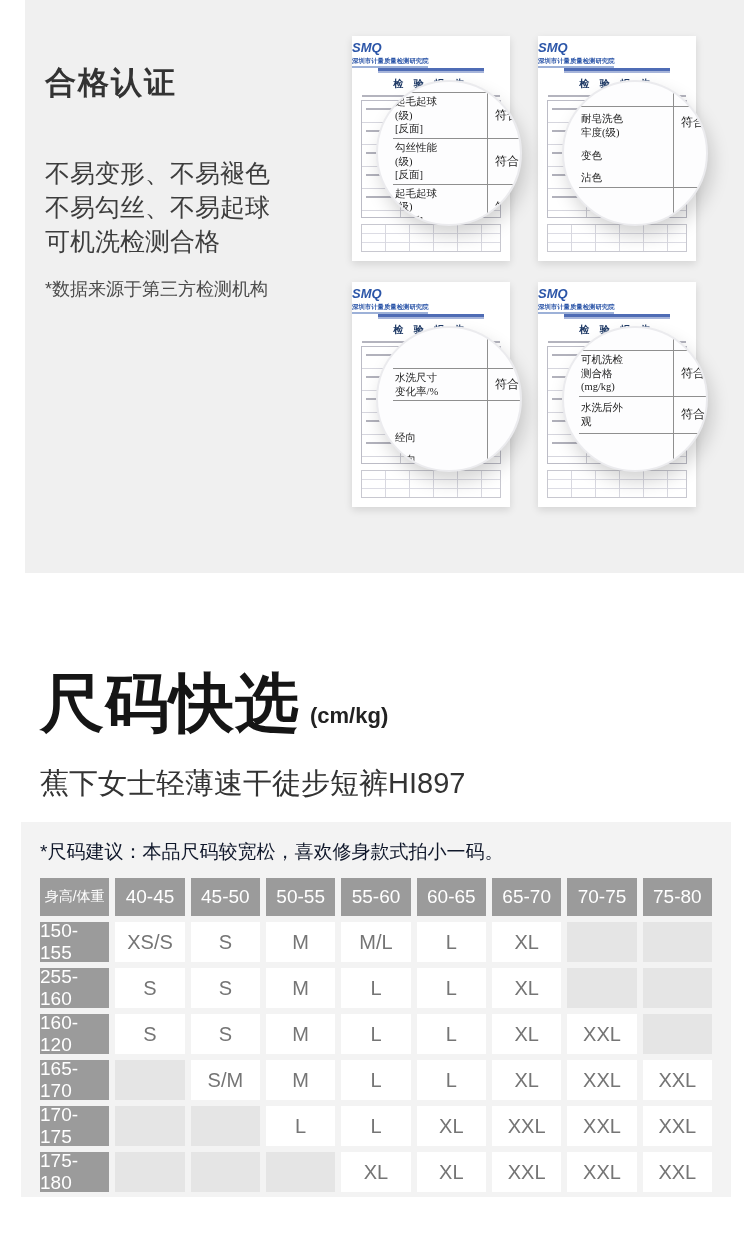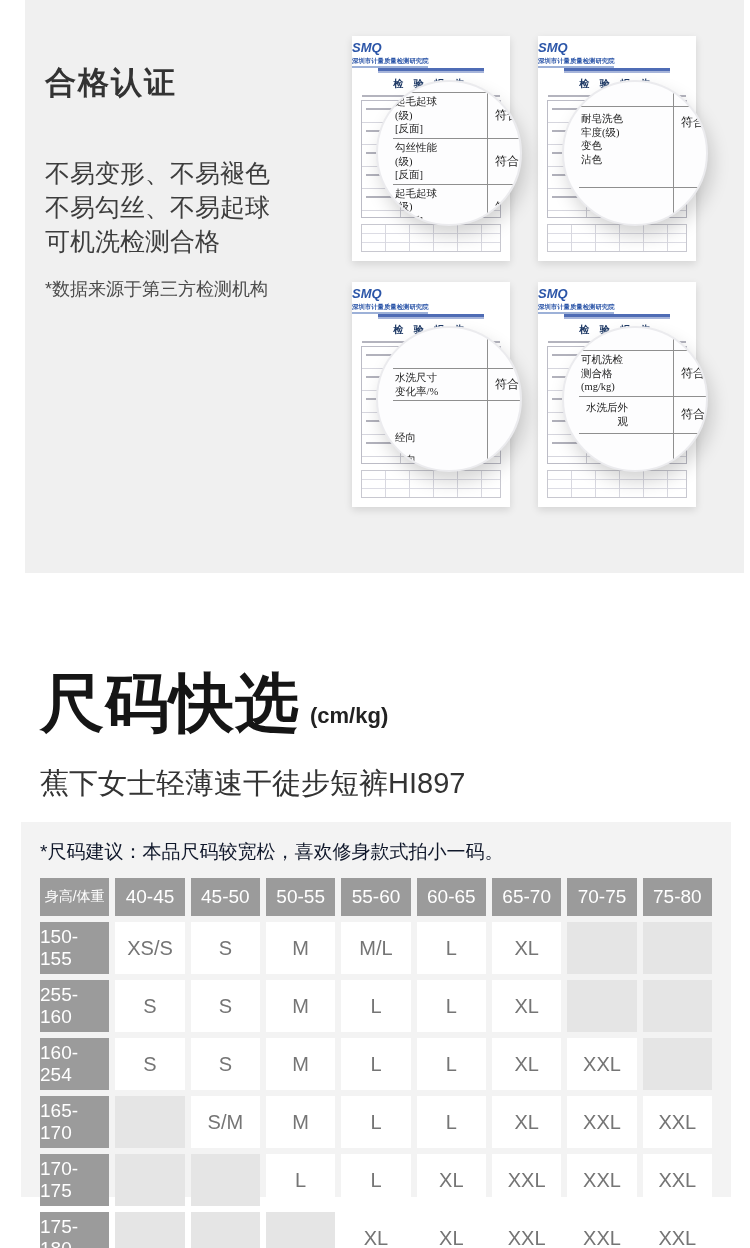--- a/index.html
+++ b/index.html
@@ -48,40 +48,40 @@
   .mag-rows{position:absolute;left:15px;top:10px;right:-6px;bottom:-6px;color:#222;
             font-family:"Liberation Serif","DejaVu Serif",serif;
             background:linear-gradient(#8f8f8f,#8f8f8f) calc(100% - 38px) 0/1px 100% no-repeat;}
   .mag-row{display:flex;border-bottom:1px solid #8f8f8f;min-height:30px;gap:44px;}
   .mag-row.bt{border-top:1px solid #8f8f8f;}
   .mag-row.plain{border-bottom:none;min-height:22px;}
   .mag-l{flex:1;display:flex;flex-direction:column;justify-content:center;
          font-size:10.5px;line-height:1.3;padding:2px;}
   .mag-r{width:38px;display:flex;align-items:center;justify-content:center;font-size:12px;}
   .mag-row.tall{min-height:80px;}
-  .mag-row.tall .mag-l{justify-content:flex-start;padding-top:5px;}
+  .mag-row.tall .mag-l{justify-content:space-between;padding-top:5px;}
   .mag-row.tall .mag-r{align-items:flex-start;padding-top:7px;}
   .mag-gap{height:26px;}
   .mag-gap.g14{height:14px;}
   .mag-gap.g30{height:30px;}
   .mag-gap.g12{height:12px;}
 
   
   .size-title-row{position:absolute;left:40px;top:668px;display:flex;align-items:flex-end;}
   .size-title{font-size:64px;font-weight:900;color:#151515;line-height:1.12;letter-spacing:1px;}
   .size-unit{font-size:22px;font-weight:600;color:#222;margin-left:10px;padding-bottom:11px;}
   .size-product{position:absolute;left:40px;top:764px;font-size:29px;color:#333;}
   .size-panel{position:absolute;left:21px;top:822px;width:710px;height:375px;background:#f3f3f3;
               padding:17px 19px;box-sizing:border-box;}
   .size-note{font-size:19px;color:#0f172a;}
   .size-grid{margin-top:13px;display:grid;grid-template-columns:repeat(9,1fr);gap:6px;}
   .hcell{height:38px;background:#9b9b9b;color:#fff;font-size:19px;
          display:flex;align-items:center;justify-content:center;}
   .hcell.first{font-size:14px;}
-  .cell{height:52px;background:#ffffff;color:#757575;font-size:20px;
+  .cell{height:40px;background:#ffffff;color:#757575;font-size:20px;
         display:flex;align-items:center;justify-content:center;}
   .cell.rowlabel{background:#9b9b9b;color:#fff;font-size:19px;}
   .cell.empty{background:#e5e5e5;}
 </style>
 </head>
 <body>
 
 <div class="stage">
 
   <section class="top-panel">
@@ -237,21 +237,21 @@
         <div class="magnifier">
           <div class="mag-rows">
             <div class="mag-gap g12"></div>
             <div class="mag-row bt">
               <div class="mag-l">
                   <span>可机洗检测合格</span>
                   <span>(mg/kg)</span>
                 </div>
               <div class="mag-r">符合</div>
             </div>
-            <div class="mag-row" style="min-height:36px;text-align:right;">
+            <div class="mag-row" style="min-height:36px;">
               <div class="mag-l">
                   <span>水洗后外观</span>
                 </div>
               <div class="mag-r">符合</div>
             </div>
           </div>
         </div>
       </div>
 
     </div>
@@ -290,21 +290,21 @@
         <div class="cell rowlabel">255-160</div>
         <div class="cell">S</div>
         <div class="cell">S</div>
         <div class="cell">M</div>
         <div class="cell">L</div>
         <div class="cell">L</div>
         <div class="cell">XL</div>
         <div class="cell empty"></div>
         <div class="cell empty"></div>
 
-        <div class="cell rowlabel">160-254</div>
+        <div class="cell rowlabel">160-120</div>
         <div class="cell">S</div>
         <div class="cell">S</div>
         <div class="cell">M</div>
         <div class="cell">L</div>
         <div class="cell">L</div>
         <div class="cell">XL</div>
         <div class="cell">XXL</div>
         <div class="cell empty"></div>
 
         <div class="cell rowlabel">165-170</div>

